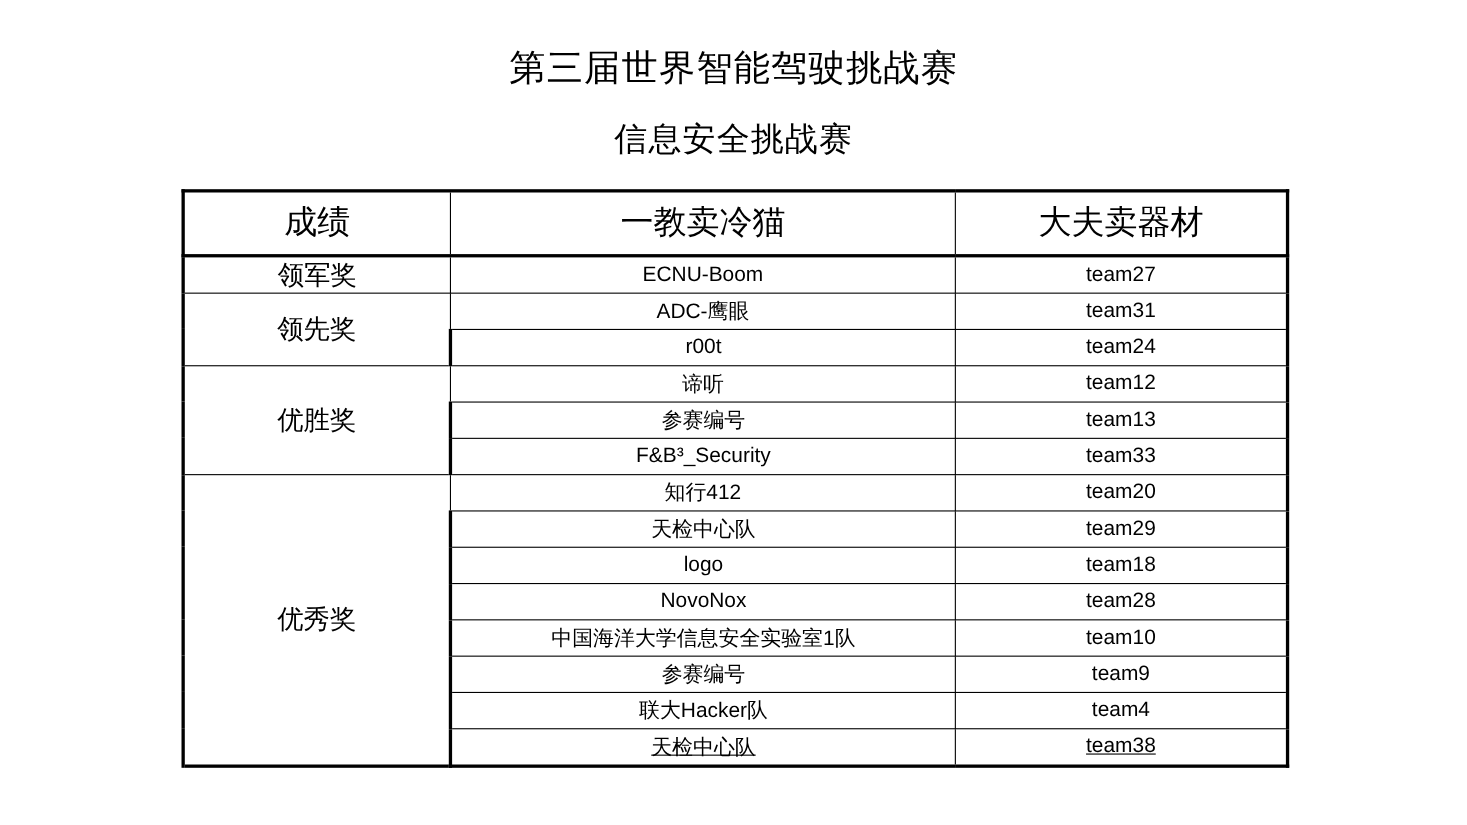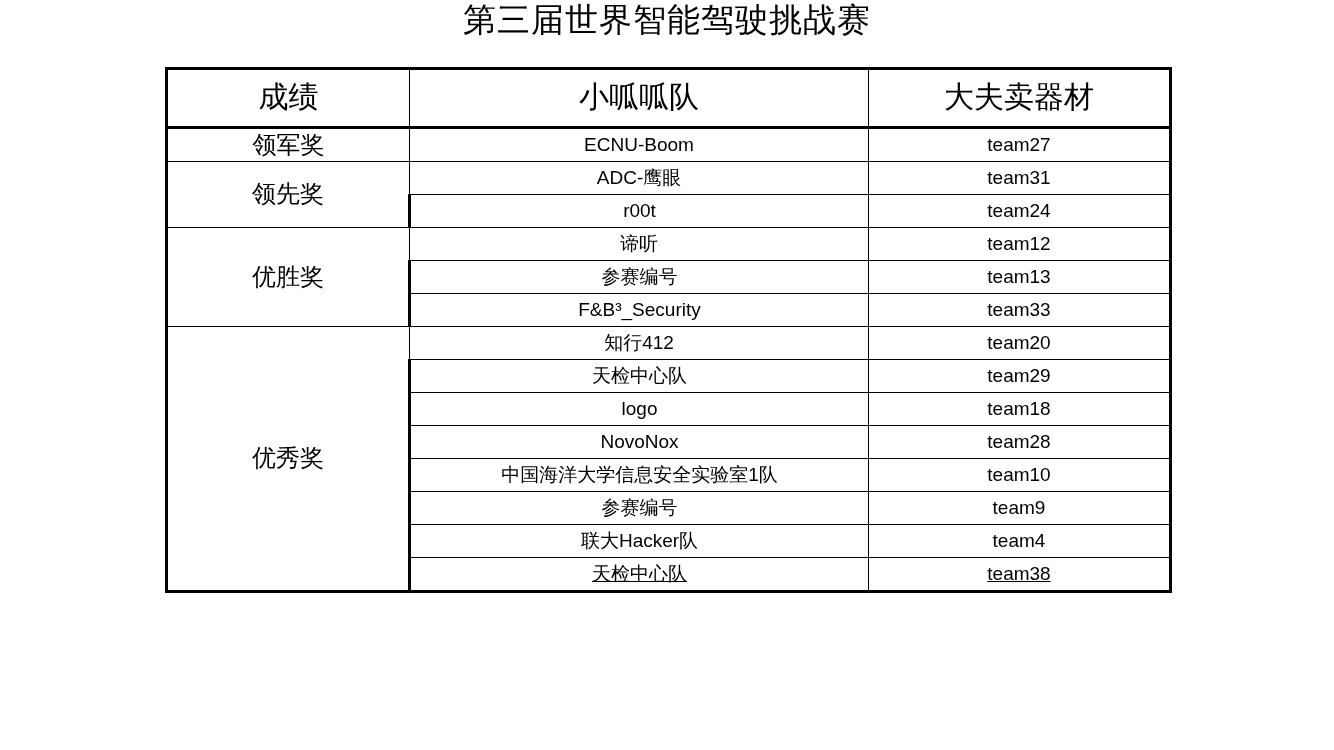--- a/index.html
+++ b/index.html
@@ -19,20 +19,21 @@
     width: 1334px;
     height: 750px;
     box-sizing: border-box;
   }
   .title-main {
     text-align: center;
     font-size: 33px;
     font-weight: normal;
     line-height: 1.2;
     margin: 0;
+    padding-top: 42px;
     letter-spacing: 1px;
   }
   .title-sub {
     text-align: center;
     font-size: 30px;
     font-weight: normal;
     line-height: 1.2;
     margin: 0;
     padding-top: 27px;
     letter-spacing: 1px;
@@ -85,32 +86,33 @@
     border-bottom: 3px solid #000;
     text-decoration: underline;
   }
 </style>
 </head>
 <body>
 
 <div class="page">
 
   <h1 class="title-main">第三届世界智能驾驶挑战赛</h1>
+  <h2 class="title-sub">信息安全挑战赛</h2>
 
   <div class="table-wrap">
     <table class="awards">
       <colgroup>
         <col class="c1">
         <col class="c2">
         <col class="c3">
       </colgroup>
       <thead>
         <tr>
           <th>成绩</th>
-          <th>小呱呱队</th>
+          <th>一教卖冷猫</th>
           <th>大夫卖器材</th>
         </tr>
       </thead>
       <tbody id="awards-body">
           <tr>
             <td class="award" rowspan="1">领军奖</td>
             <td>ECNU-Boom</td>
             <td>team27</td>
           </tr>
           <tr>

